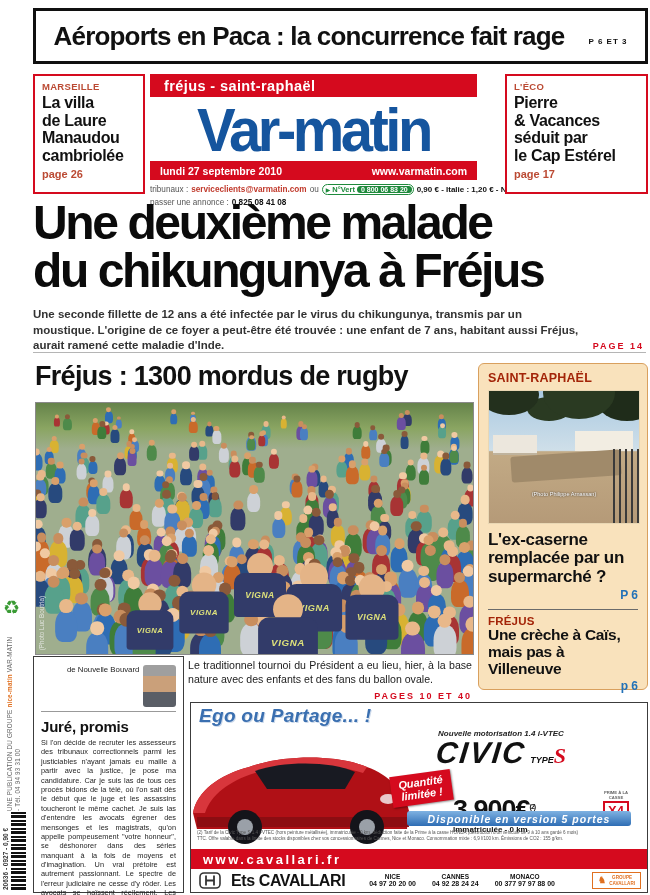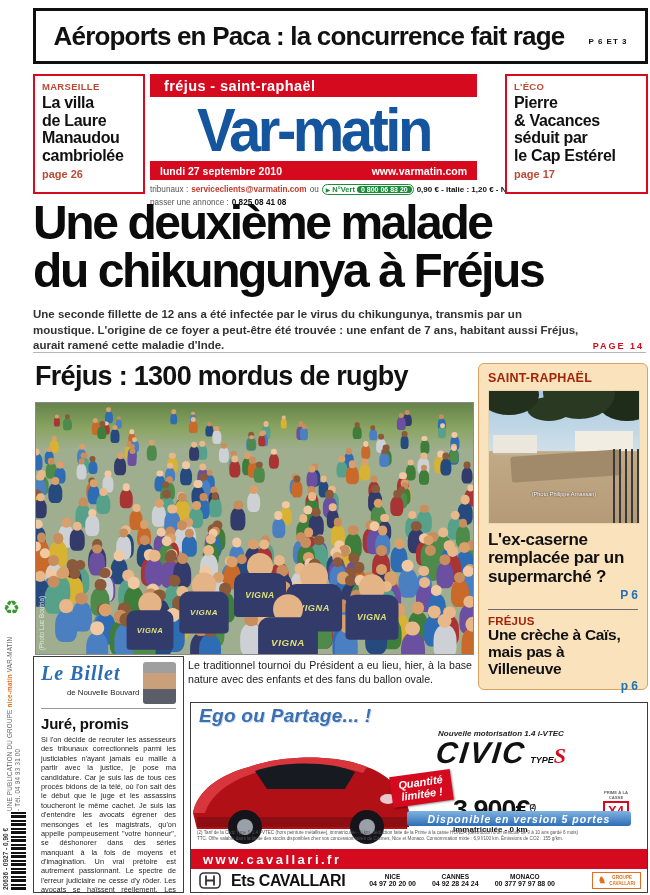--- a/index.html
+++ b/index.html
@@ -1180,20 +1180,21 @@
     <div class="vigna-kid vk6">
         <div class="head"></div>
         <div class="torso">
           <span>VIGNA</span>
         </div>
       </div>
     <div class="photo-credit">(Photo Luc Boutria)</div>
   </div>
   <div class="caption">
     <span>Le traditionnel tournoi du Président a eu lieu, hier, à la base nature avec des enfants et des fans du ballon ovale.</span>
+    <span class="pref">PAGES 10 ET 40</span>
   </div>
 
   <div class="sidebar">
     <div class="sb-kicker">SAINT-RAPHAËL</div>
     <div class="sb-photo">
       <div class="sb-bld1"></div>
       <div class="sb-bld2"></div>
       <div class="sb-wall"></div>
       <div class="sb-tree"></div>
       <div class="sb-fence"></div>
@@ -1202,21 +1203,20 @@
     <div class="sb-title">L'ex-caserne remplacée par un supermarché ?</div>
     <div class="sb-pageref">P 6</div>
     <div class="sb-divider"></div>
     <div class="sb-kicker small">FRÉJUS</div>
     <div class="sb-title t2">Une crèche à Caïs, mais pas à Villeneuve</div>
     <div class="sb-pageref">p 6</div>
   </div>
 
   <div class="billet">
     <div class="billet-head">
-      <div class="billet-title">Le Billet</div>
       <div class="billet-byline">de Nouvelle Bouvard</div>
       <div class="portrait"></div>
     </div>
     <div class="billet-h2">Juré, promis</div>
     <div class="billet-body">Si l'on décide de recruter les assesseurs des tribunaux correctionnels parmi les justiciables n'ayant jamais eu maille à partir avec la justice, je pose ma candidature. Car je suis las de tous ces procès bidons de la télé, où l'on sait dès le début que le juge et les assassins toucheront le même cachet. Je suis las d'entendre les avocats égrener des mensonges et les magistrats, qu'on appelle pompeusement "votre honneur", se déshonorer dans des séries manquant à la fois de moyens et d'imagination. Un vrai prétoire est autrement passionnant. Le spectre de l'erreur judiciaire ne cesse d'y rôder. Les avocats se haïssent réellement. Les coupables jouent les innocents et les innocents finissent par se demander s'ils ne sont pas coupables. Ce n'est pas l'appât du gain qui me motive : un juré de cour d'assises touche 76,88 € par audience.</div>
   </div>
 
   <div class="ad">
     <div class="ad-slogan">Ego ou Partage... !</div>
     <svg class="ad-car" viewBox="0 0 232 122" xmlns="http://www.w3.org/2000/svg">

